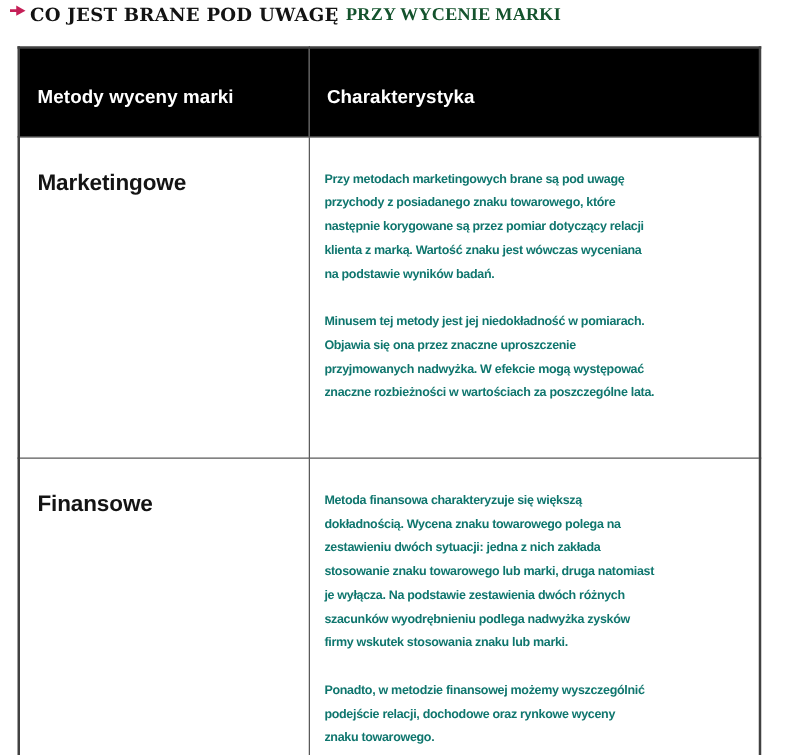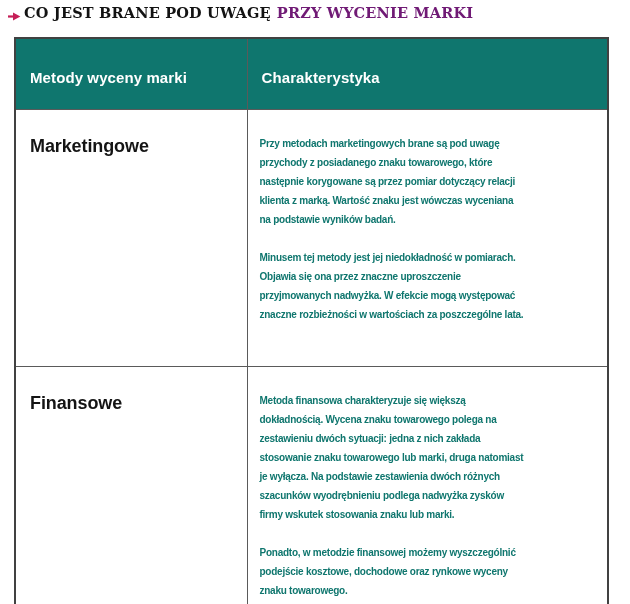--- a/index.html
+++ b/index.html
@@ -13,56 +13,56 @@
     height: 604px;
     background: #ffffff;
     overflow: hidden;
   }
   
   .title-row {
     position: absolute;
     top: 4px;
     left: 8px;
     display: flex;
-    align-items: flex-end;
+    align-items: flex-start;
     white-space: nowrap;
     font-family: "DejaVu Serif", "Liberation Serif", serif;
     font-weight: 700;
     font-size: 14.5px;
     letter-spacing: 0.2px;
     color: #131313;
   }
   .title-arrow {
     display: inline-flex;
     align-items: center;
     margin-right: 3px;
   }
   .title-main { color: #131313; margin-right: 6px; }
-  .title-highlight { color: #701a75; }
+  .title-highlight { color: #14532d; font-family: Liberation Serif, serif; }
 
   
   table.methods-table {
     position: absolute;
     top: 37px;
     left: 14px;
     width: 595px;
     border-collapse: collapse;
     table-layout: fixed;
     font-family: "Liberation Sans", sans-serif;
   }
   table.methods-table col.col-methods { width: 232px; }
   table.methods-table th,
   table.methods-table td {
     border: 1px solid #5a5a5a;
   }
   table.methods-table {
     border: 2px solid #414141;
   }
   thead th {
-    background: #0f766e;
+    background: #000000;
     color: #ffffff;
     text-align: left;
     vertical-align: middle;
     height: 64px;
     padding: 6px 0 0 14px;
     font-size: 15px;
     font-weight: 700;
     letter-spacing: 0.1px;
   }
   tbody td {
@@ -137,20 +137,20 @@
         <td class="method-cell">Finansowe</td>
         <td class="desc-cell">
           <p>Metoda finansowa charakteryzuje się większą
 dokładnością. Wycena znaku towarowego polega na
 zestawieniu dwóch sytuacji: jedna z nich zakłada
 stosowanie znaku towarowego lub marki, druga natomiast
 je wyłącza. Na podstawie zestawienia dwóch różnych
 szacunków wyodrębnieniu podlega nadwyżka zysków
 firmy wskutek stosowania znaku lub marki.</p>
           <p>Ponadto, w metodzie finansowej możemy wyszczególnić
-podejście kosztowe, dochodowe oraz rynkowe wyceny
+podejście relacji, dochodowe oraz rynkowe wyceny
 znaku towarowego.</p>
         </td>
       </tr>
     </tbody>
   </table>
 
 </div>
 
 </body></html>

